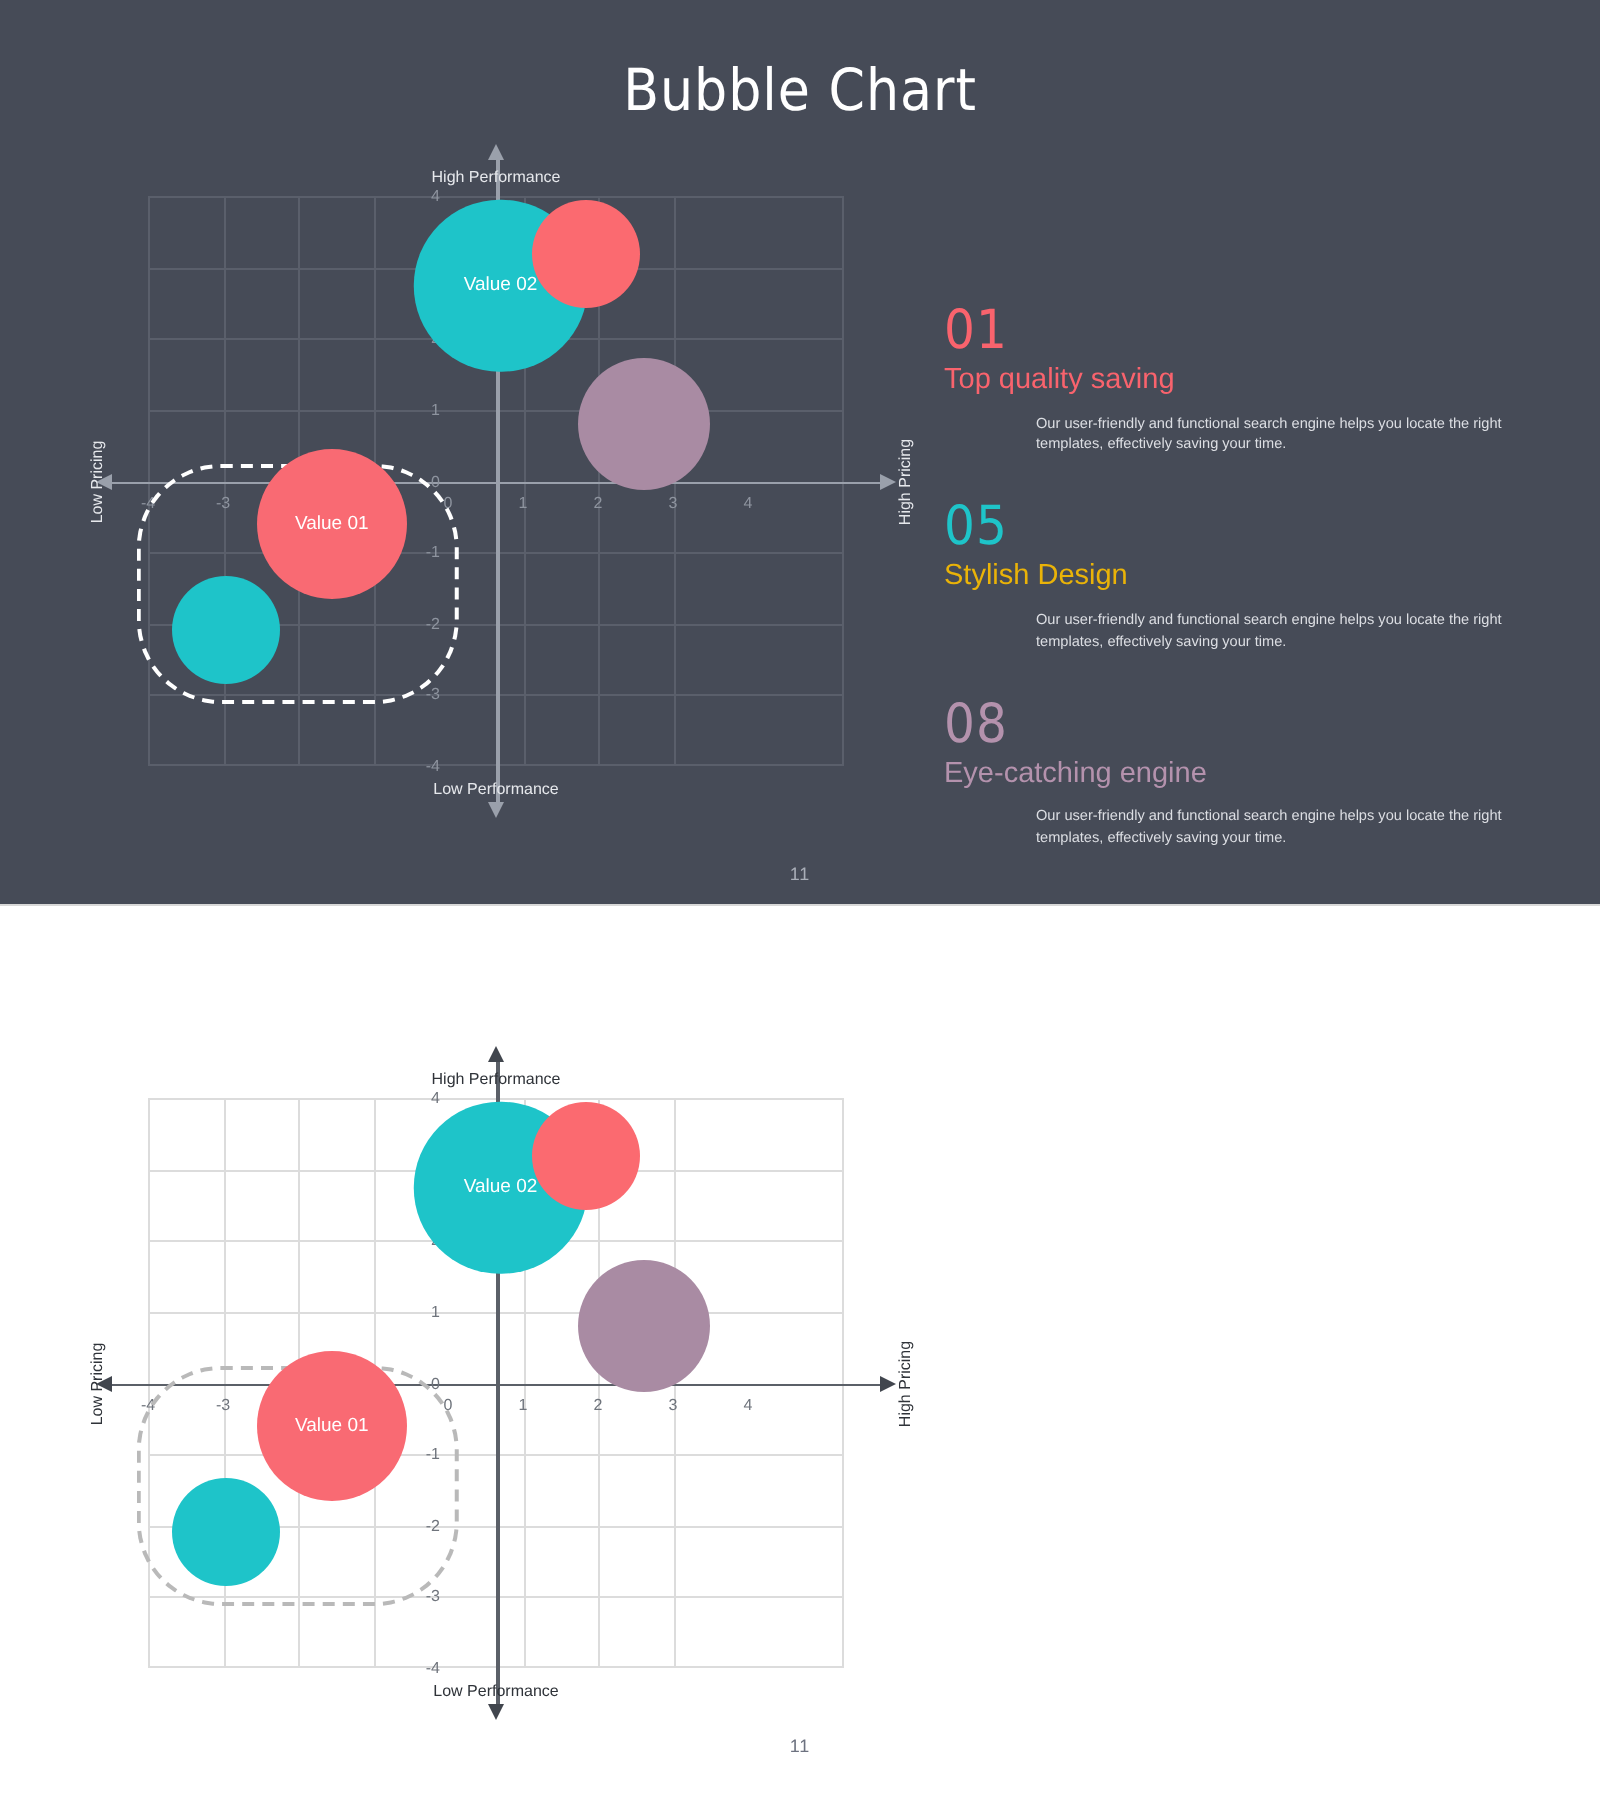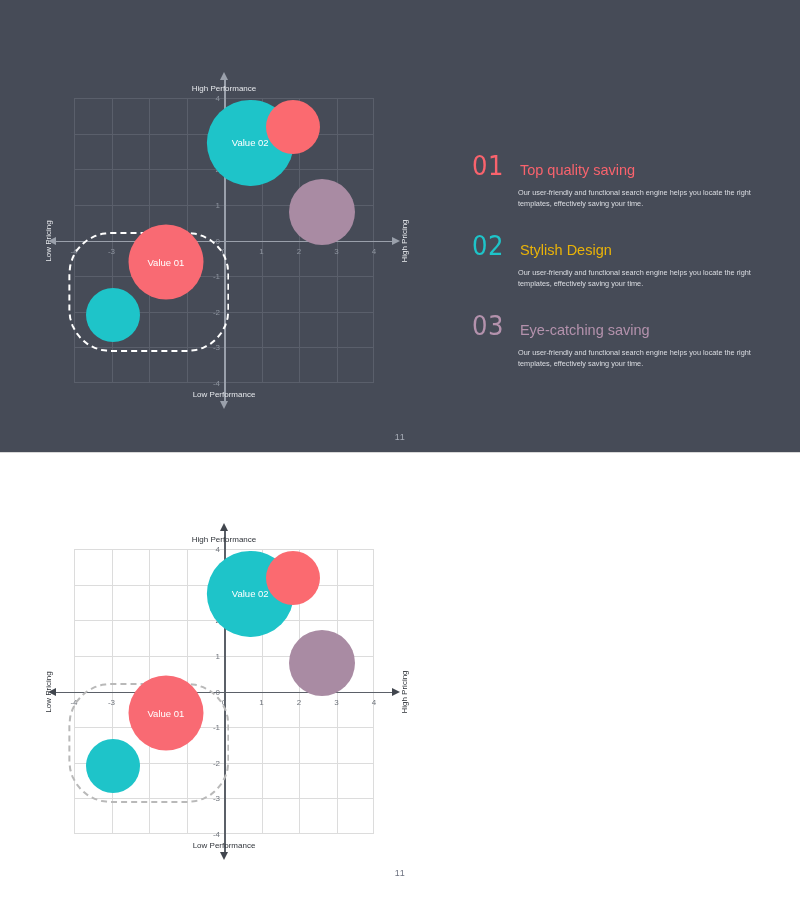--- a/index.html
+++ b/index.html
@@ -53,21 +53,21 @@
     width: 370px;
     height: 320px;
   }
   .slide-dark .chart-wrap { top: 80px; }
   .slide-light .chart-wrap { top: 530px; }
   .slide-light .chart-wrap { top: 78px; }
 
   .plot {
     position: absolute;
     left: 30px; top: 18px;
-    width: 300px; height: 285px;
+    width: 348px; height: 285px;
   }
   .grid-box {
     position: absolute; inset: 0;
     box-sizing: border-box;
   }
   .gline {
     position: absolute;
     background: #5a5f6b;
   }
   .slide-light .gline { background: #dcdcdc; }
@@ -156,21 +156,22 @@
     position: absolute;
     left: 472px;
     width: 290px;
   }
   .slide-dark .features { top: 152px; }
 
   .feature { margin-bottom: 22px; }
   .feature-head {
     display: flex;
     align-items: baseline;
-    gap: 16px;
+    gap: 4px;
+    flex-direction: column;
   }
   .feature-num {
     font-size: 27px;
     line-height: 1;
     font-family: "DejaVu Sans Condensed", "Liberation Sans", sans-serif;
     letter-spacing: 0.5px;
   }
   .feature-title {
     font-size: 14.5px;
     line-height: 1;
@@ -181,20 +182,21 @@
     font-size: 7.3px;
     line-height: 1.5;
     max-width: 240px;
   }
   .slide-dark .feature-desc { color: #dcdee3; }
 </style>
 </head>
 <body>
 
 <div class="slide slide-dark">
+  <div class="slide-title">Bubble Chart</div>
 
   <div class="chart-wrap">
     <div class="plot">
       <div class="frame"></div>
       <div class="grid-box">
           <div class="gline v" style="left: 37.5px;"></div>
           <div class="gline v" style="left: 75px;"></div>
           <div class="gline v" style="left: 112.5px;"></div>
           <div class="gline v" style="left: 187.5px;"></div>
           <div class="gline v" style="left: 225px;"></div>
@@ -246,29 +248,29 @@
   <div class="features">
       <div class="feature">
         <div class="feature-head">
           <div class="feature-num" style="color: rgb(249, 99, 109);">01</div>
           <div class="feature-title" style="color: rgb(249, 99, 109);">Top quality saving</div>
         </div>
         <div class="feature-desc">Our user-friendly and functional search engine helps you locate the right templates, effectively saving your time.</div>
       </div>
       <div class="feature">
         <div class="feature-head">
-          <div class="feature-num" style="color: rgb(30, 196, 201);">02</div>
+          <div class="feature-num" style="color: rgb(30, 196, 201);">05</div>
           <div class="feature-title" style="color: #eab308;">Stylish Design</div>
         </div>
         <div class="feature-desc">Our user-friendly and functional search engine helps you locate the right templates, effectively saving your time.</div>
       </div>
       <div class="feature">
         <div class="feature-head">
-          <div class="feature-num" style="color: rgb(180, 146, 173);">03</div>
-          <div class="feature-title" style="color: rgb(180, 146, 173);">Eye-catching saving</div>
+          <div class="feature-num" style="color: rgb(180, 146, 173);">08</div>
+          <div class="feature-title" style="color: rgb(180, 146, 173);">Eye-catching engine</div>
         </div>
         <div class="feature-desc">Our user-friendly and functional search engine helps you locate the right templates, effectively saving your time.</div>
       </div>
     </div>
   <div class="page-num">11</div>
 </div>
 
 <div class="slide slide-light">
   <div class="chart-wrap">
     <div class="plot">

